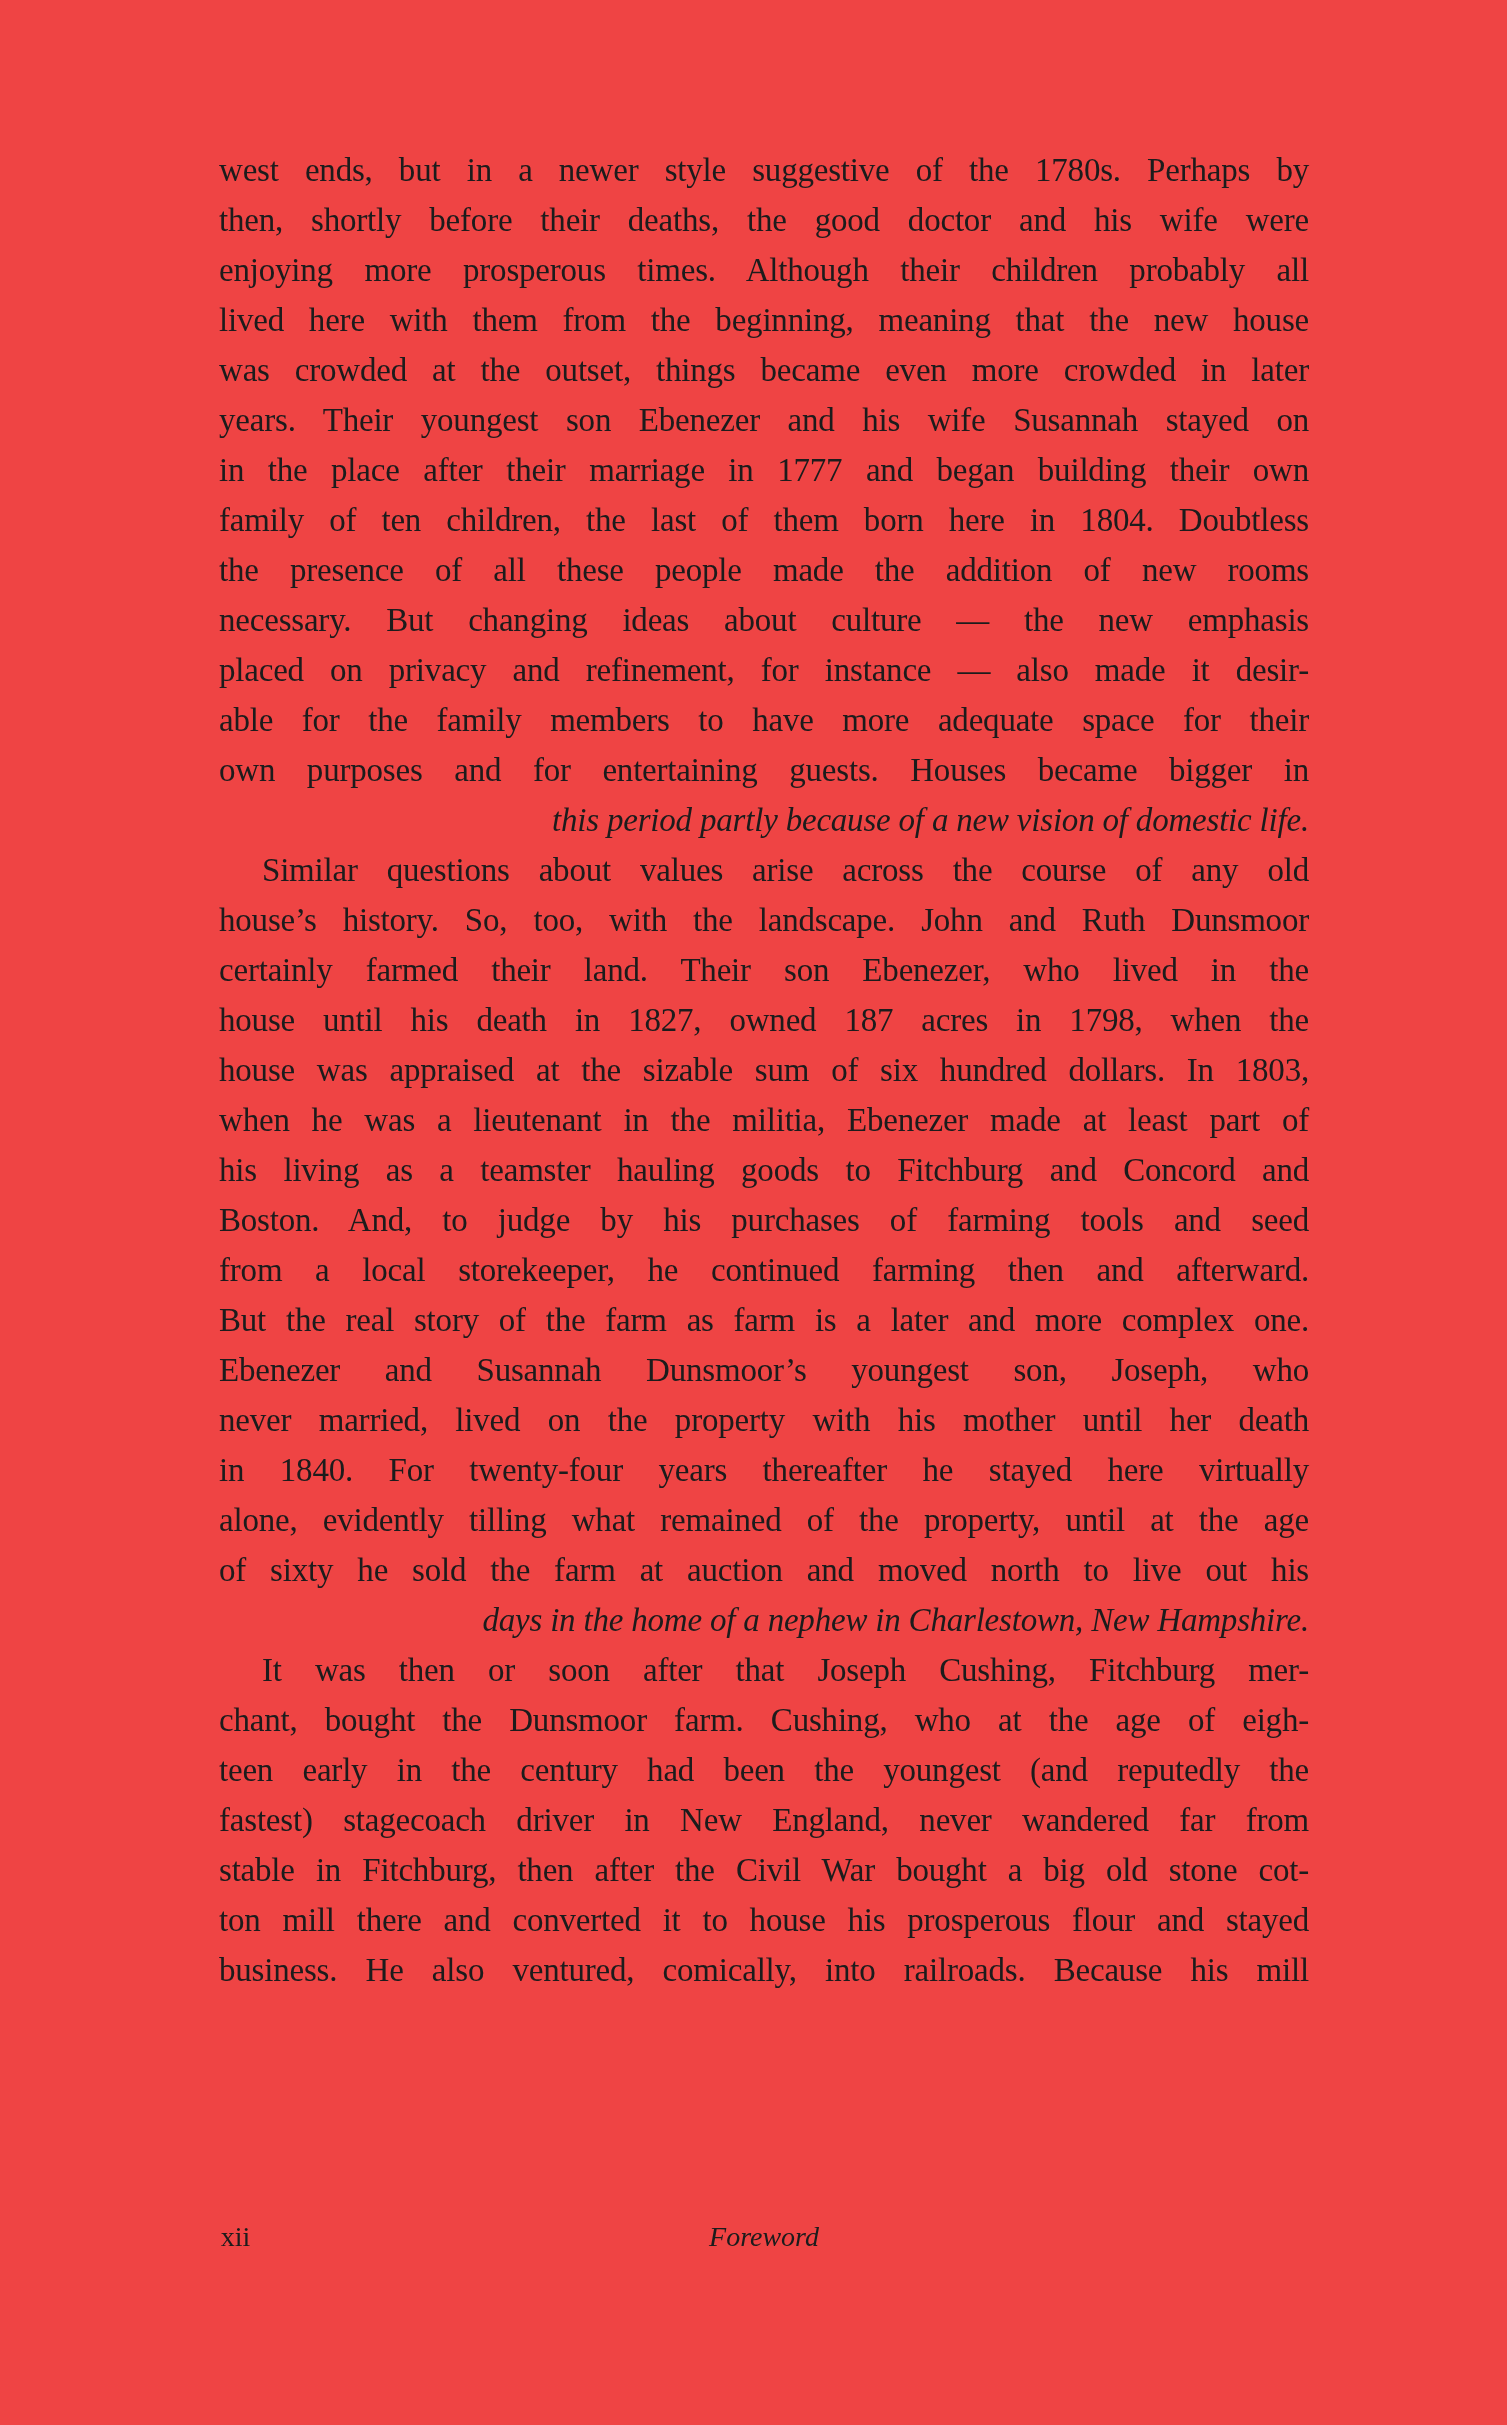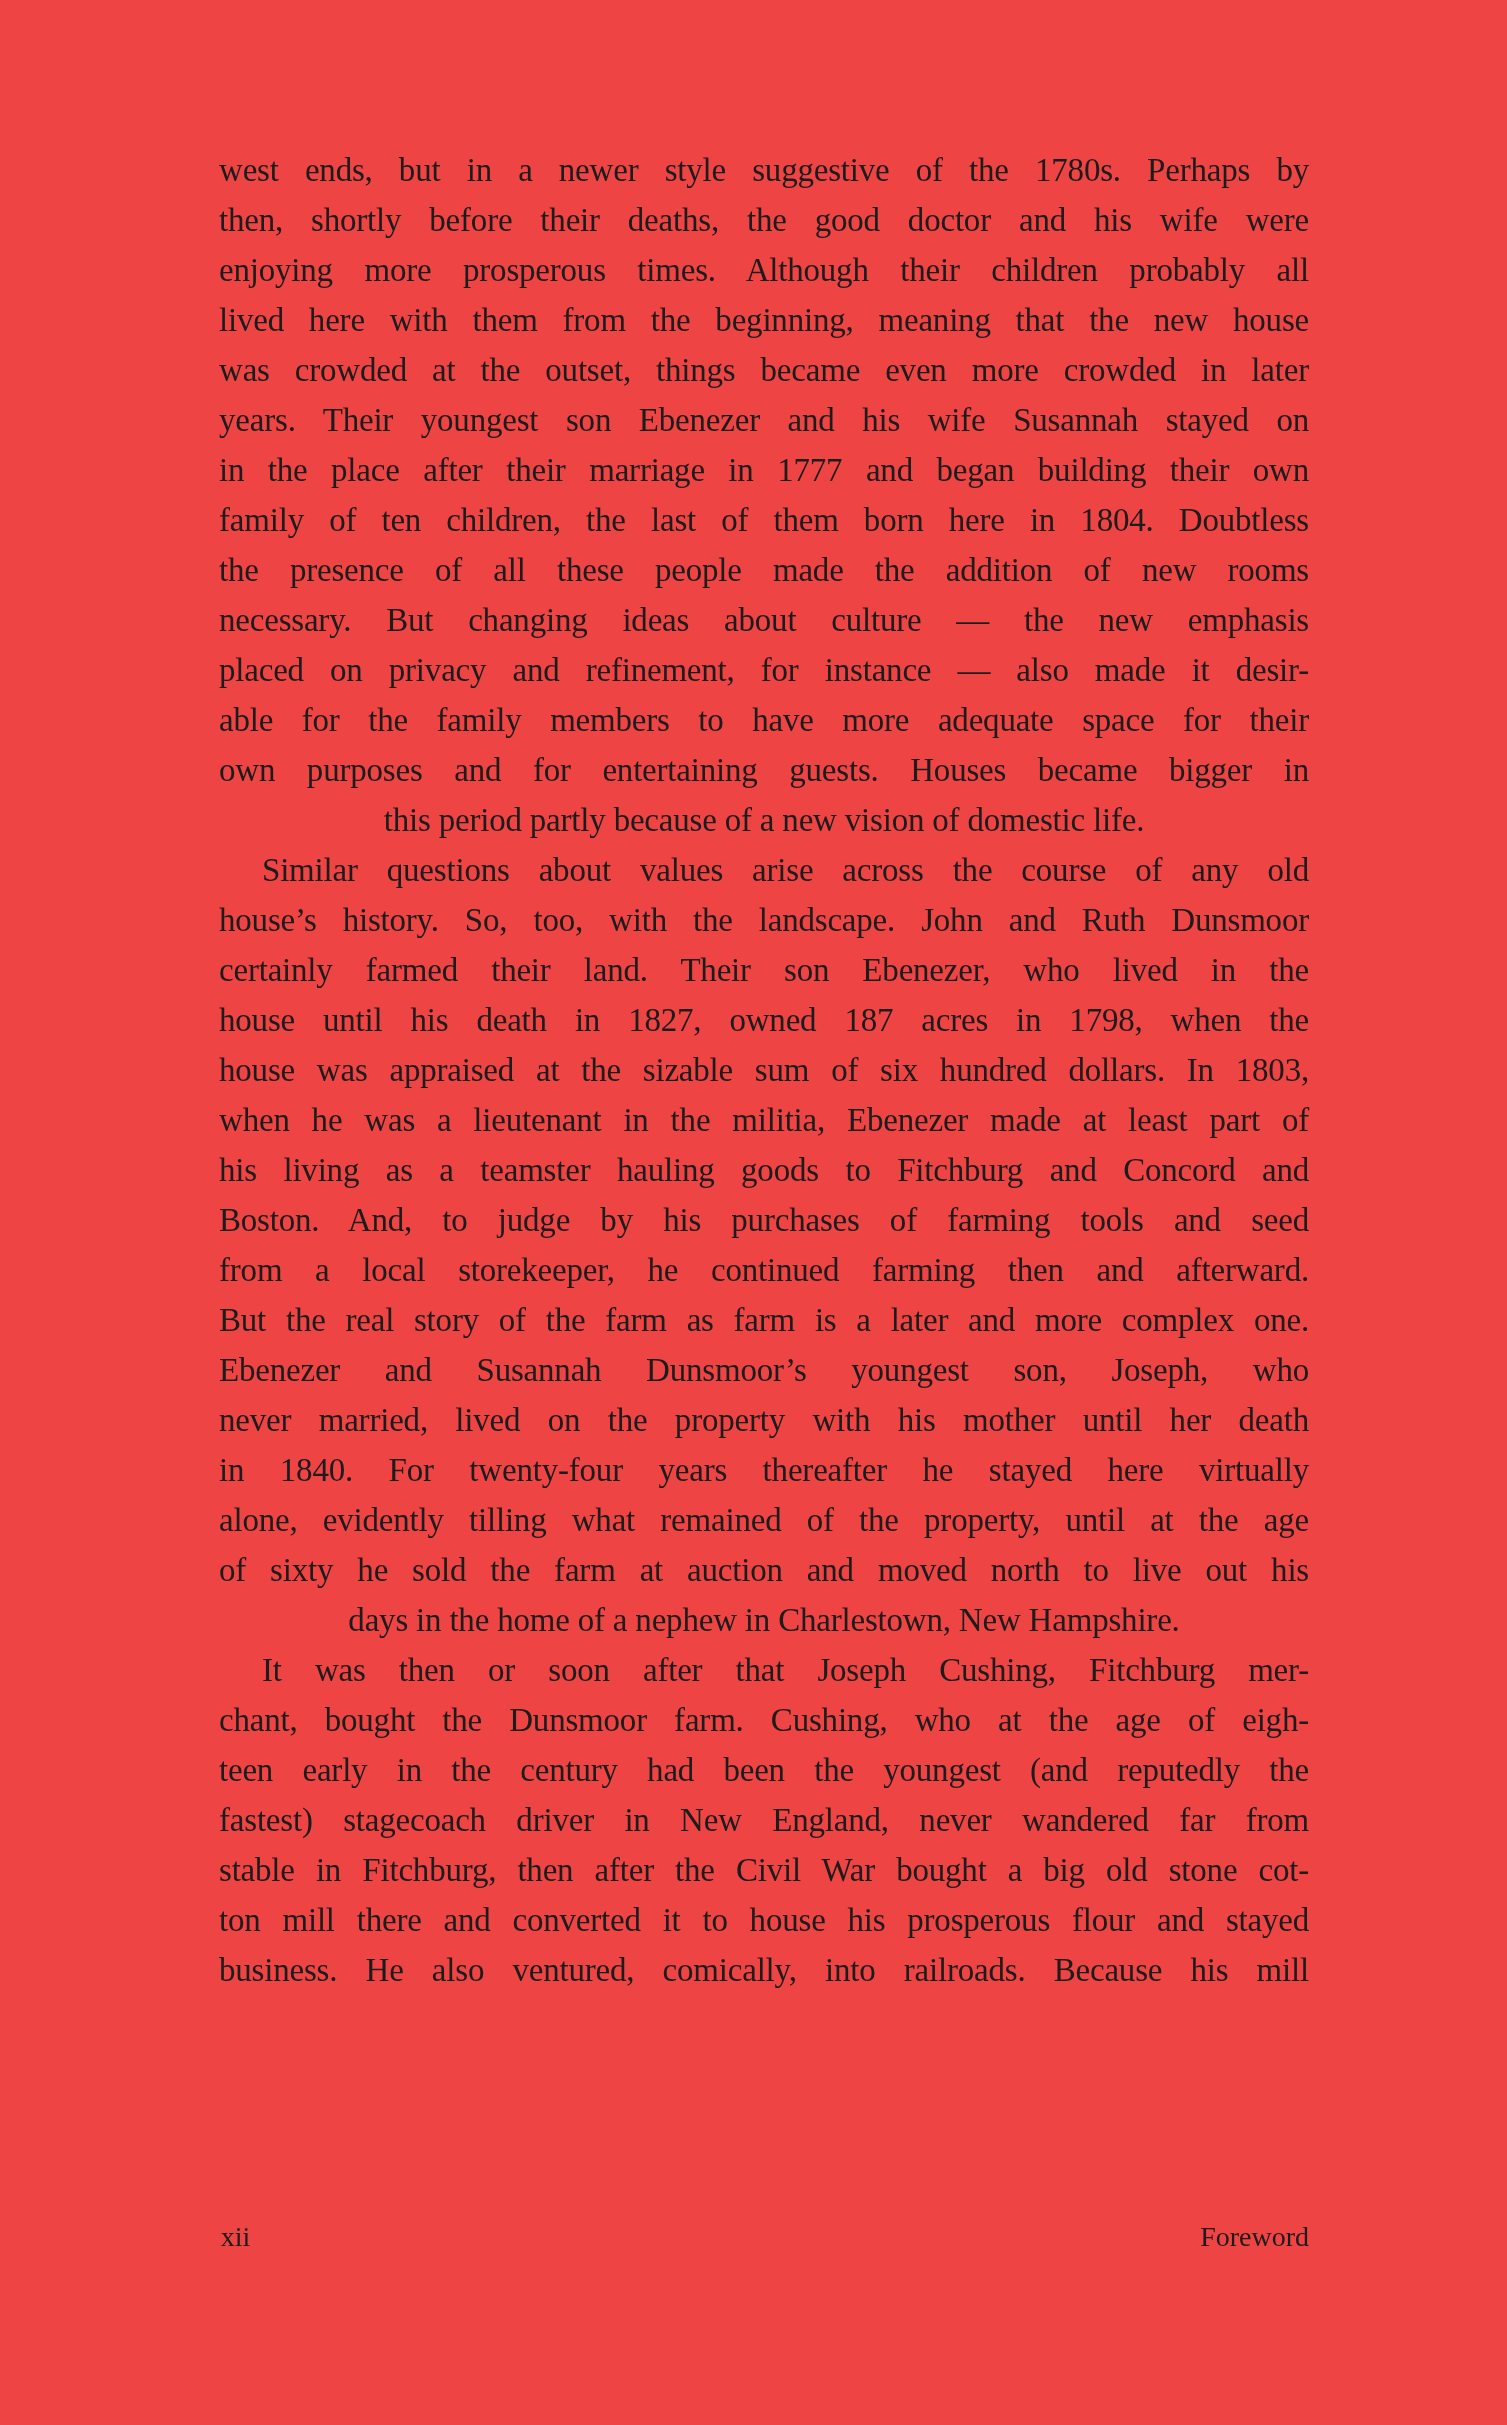--- a/index.html
+++ b/index.html
@@ -25,22 +25,23 @@
   }
 
   .para { margin: 0; padding: 0; }
 
   .line {
     text-align: justify;
     text-align-last: justify;
   }
 
   .line.endline {
-    text-align: center;
+    text-align: right;
     text-align-last: auto;
+    font-style: italic;
   }
 
   .line.indent { text-indent: 43px; }
 
   .footer {
     position: absolute;
     left: 219px;
     top: 2190px;
     width: 1090px;
     height: 44px;
@@ -53,21 +54,22 @@
     position: absolute;
     left: 1.7px;
     top: 0;
   }
 
   .running-title {
     position: absolute;
     left: 0;
     right: 0;
     top: 0;
-    text-align: right;
+    text-align: center;
+    font-style: italic;
   }
 </style>
 </head>
 <body>
 
 <div class="page">
   <div class="text-block">
       <div class="para">
         <div class="line">west ends, but in a newer style suggestive of the 1780s. Perhaps by</div>
         <div class="line">then, shortly before their deaths, the good doctor and his wife were</div>

